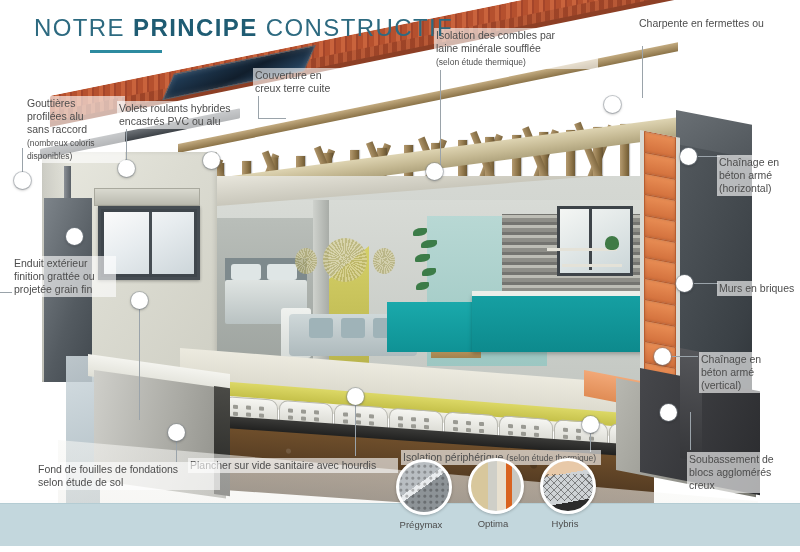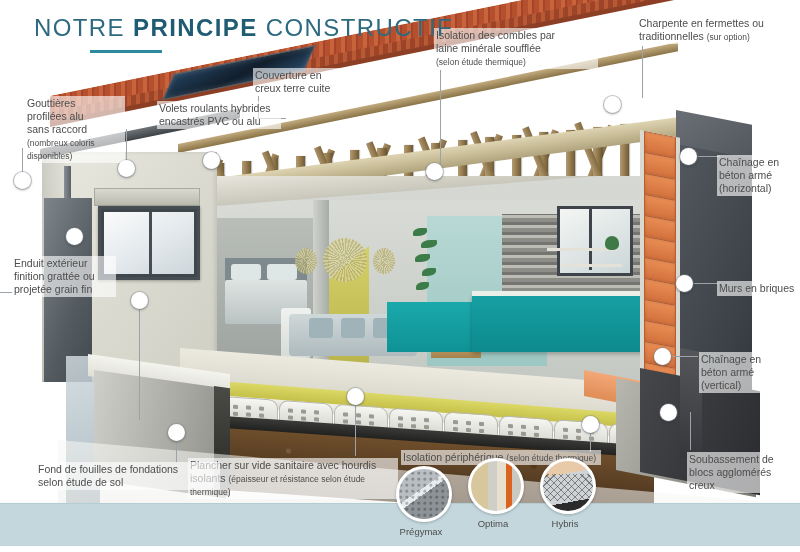--- a/index.html
+++ b/index.html
@@ -701,21 +701,21 @@
   <div class="lbl" style="left:25px;top:96px;width:96px;">
     <div>Gouttières</div>
     <div>profilées alu</div>
     <div>sans raccord</div>
     <small class="sub">(nombreux coloris disponibles)</small>
   </div>
   <div class="leader v" style="left:22px;top:148px;height:32px;"></div>
   <div class="leader h" style="left:22px;top:180px;width:0px;"></div>
   <div class="dot" style="left:14px;top:172px;"></div>
 
-  <div class="lbl" style="left:117px;top:101px;width:120px;margin-left:40px;">
+  <div class="lbl" style="left:117px;top:101px;width:120px;">
     <div>Volets roulants hybrides</div>
     <div>encastrés PVC ou alu</div>
   </div>
   <div class="leader v" style="left:126px;top:129px;height:38px;"></div>
   <div class="dot" style="left:118px;top:160px;"></div>
 
   <div class="lbl" style="left:253px;top:68px;width:110px;">
     <div>Couverture en</div>
     <div>creux terre cuite</div>
   </div>
@@ -726,21 +726,20 @@
   <div class="lbl" style="left:434px;top:28px;width:160px;">
     <div>Isolation des combles par</div>
     <div>laine minérale soufflée</div>
     <small class="sub">(selon étude thermique)</small>
   </div>
   <div class="leader v" style="left:440px;top:70px;height:96px;"></div>
   <div class="dot" style="left:426px;top:163px;"></div>
 
   <div class="lbl" style="left:637px;top:16px;width:150px;">
     <div>Charpente en fermettes ou</div>
-    <div><span>traditionnelles</span> <small class="sub">(sur option)</small></div>
   </div>
   <div class="leader v" style="left:642px;top:46px;height:52px;"></div>
   <div class="dot" style="left:604px;top:96px;"></div>
 
   <div class="lbl" style="left:717px;top:155px;width:80px;">
     <div>Chaînage en</div>
     <div>béton armé</div>
     <div>(horizontal)</div>
   </div>
   <div class="leader h" style="left:698px;top:156px;width:22px;"></div>
@@ -771,21 +770,20 @@
   <div class="lbl" style="left:401px;top:450px;width:196px;">
     <span>Isolation périphérique</span>
     <small class="sub">(selon étude thermique)</small>
   </div>
   <div class="leader h" style="left:401px;top:452px;width:0px;"></div>
   <div class="leader v" style="left:590px;top:424px;height:28px;"></div>
   <div class="dot" style="left:582px;top:416px;"></div>
 
   <div class="lbl" style="left:188px;top:458px;width:206px;">
     <div>Plancher sur vide sanitaire avec hourdis</div>
-    <div><span>isolants</span> <small class="sub">(épaisseur et résistance selon étude thermique)</small></div>
   </div>
   <div class="leader v" style="left:355px;top:396px;height:60px;"></div>
   <div class="dot" style="left:347px;top:388px;"></div>
 
   <div class="lbl" style="left:36px;top:462px;width:180px;">
     <div>Fond de fouilles de fondations</div>
     <div>selon étude de sol</div>
   </div>
   <div class="leader v" style="left:176px;top:432px;height:30px;"></div>
   <div class="dot" style="left:168px;top:424px;"></div>
@@ -796,21 +794,21 @@
 
   <div class="lbl" style="left:12px;top:256px;width:100px;">
     <div>Enduit extérieur</div>
     <div>finition grattée ou</div>
     <div>projetée grain fin</div>
   </div>
   <div class="leader h" style="left:0px;top:292px;width:12px;"></div>
   <div class="dot" style="left:66px;top:228px;"></div>
 
   <div class="chips">
-    <div class="chip" style="left:0px;top:8px;">
+    <div class="chip" style="left:0px;top:1px;">
       <div class="circle mat-pregymax"></div>
       <div class="cap">Prégymax</div>
     </div>
     <div class="chip" style="left:144px;top:0px;">
       <div class="circle mat-hybris"></div>
       <div class="cap">Hybris</div>
     </div>
     <div class="chip" style="left:72px;top:0px;">
       <div class="circle mat-optima"></div>
       <div class="cap">Optima</div>

